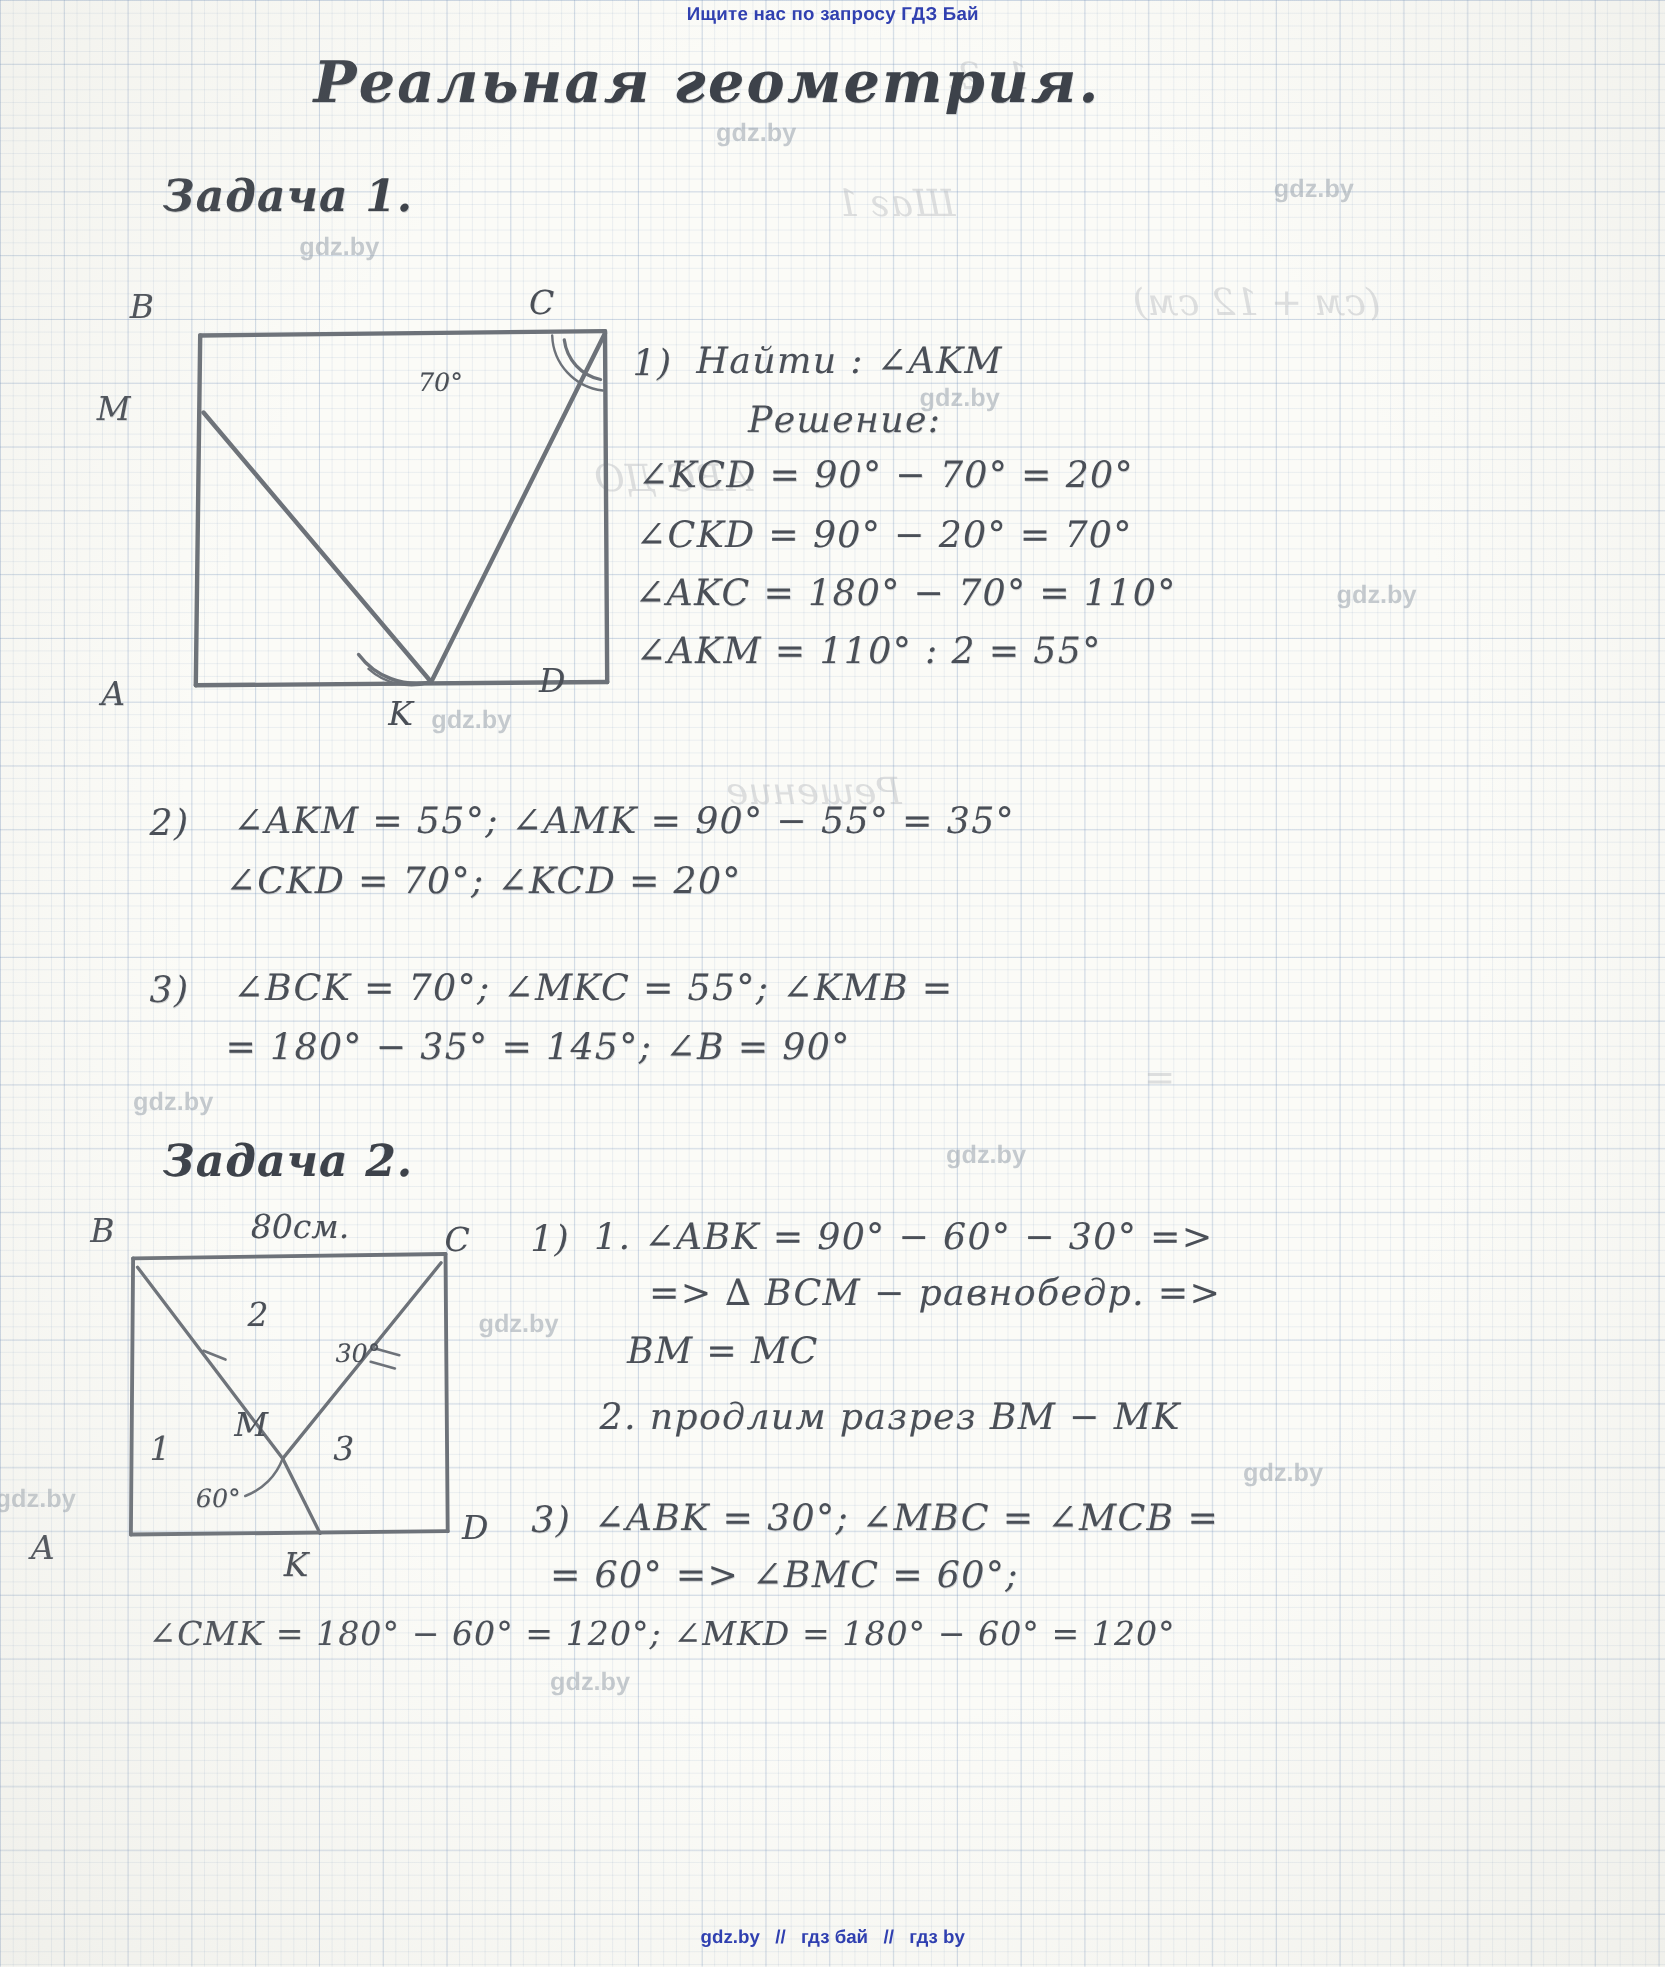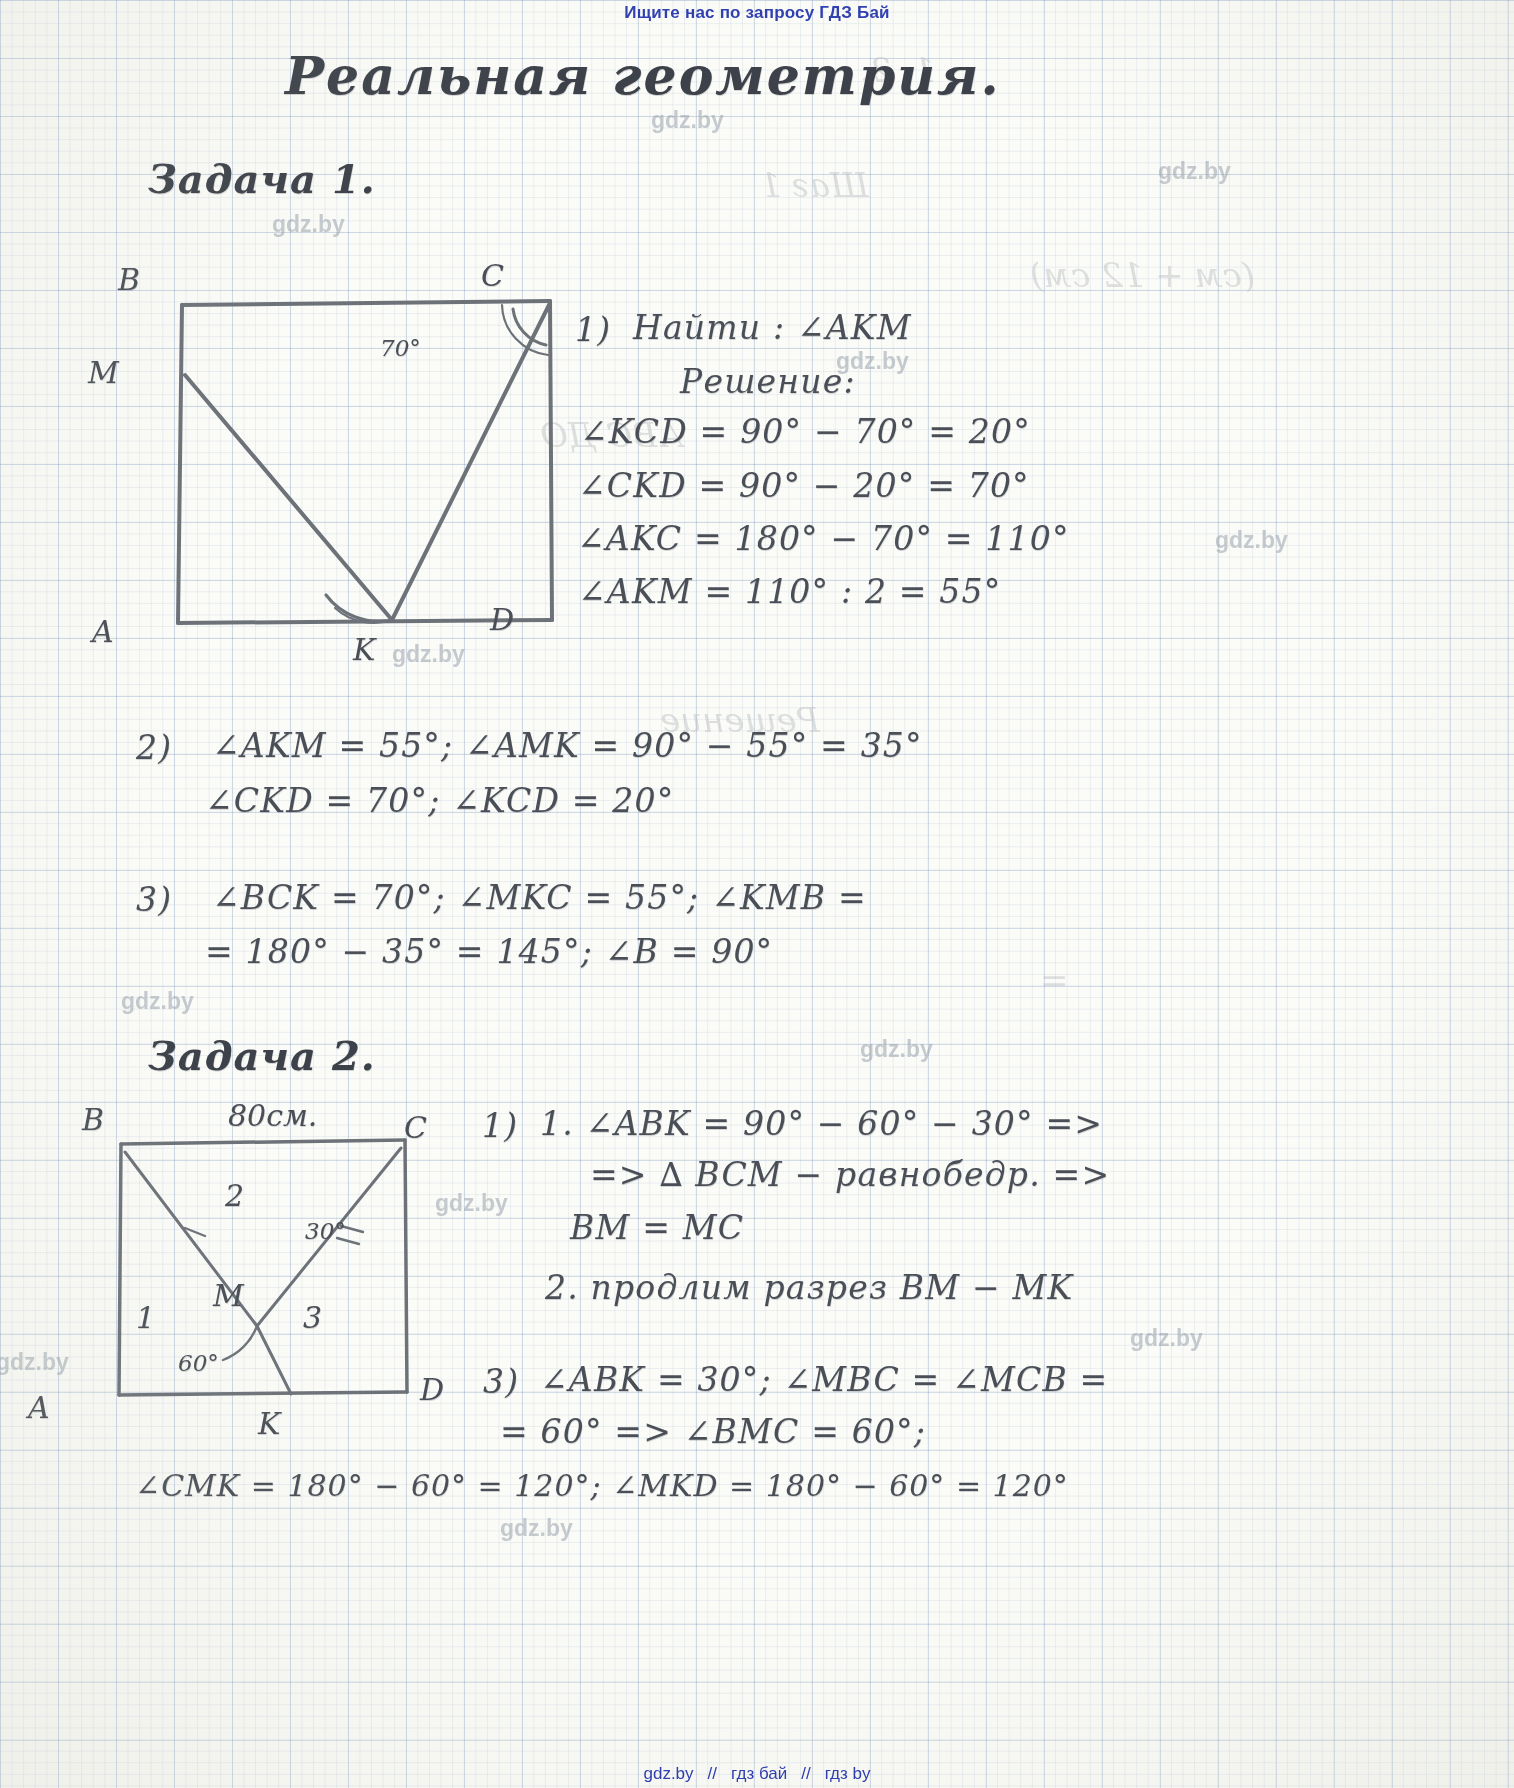--- a/index.html
+++ b/index.html
@@ -48,26 +48,26 @@
     font-size: 17px;
     font-weight: bold;
     color: #2f3fb0;
     font-family: "Liberation Sans", sans-serif;
     padding-top: 3px;
     letter-spacing: 0.2px;
   }
   
   .bottom-footer {
     position: absolute;
-    bottom: 4px;
+    bottom: 17px;
     left: 0;
     width: 100%;
     text-align: center;
     font-size: 17px;
-    font-weight: normal;
+    font-weight: bold;
     color: #2f3fb0;
     font-family: "Liberation Sans", sans-serif;
   }
   .bottom-footer span { margin: 0 7px; }
   
   .wm {
     position: absolute;
     color: #9aa3ad;
     opacity: 0.55;
     font-family: "Liberation Sans", sans-serif;

